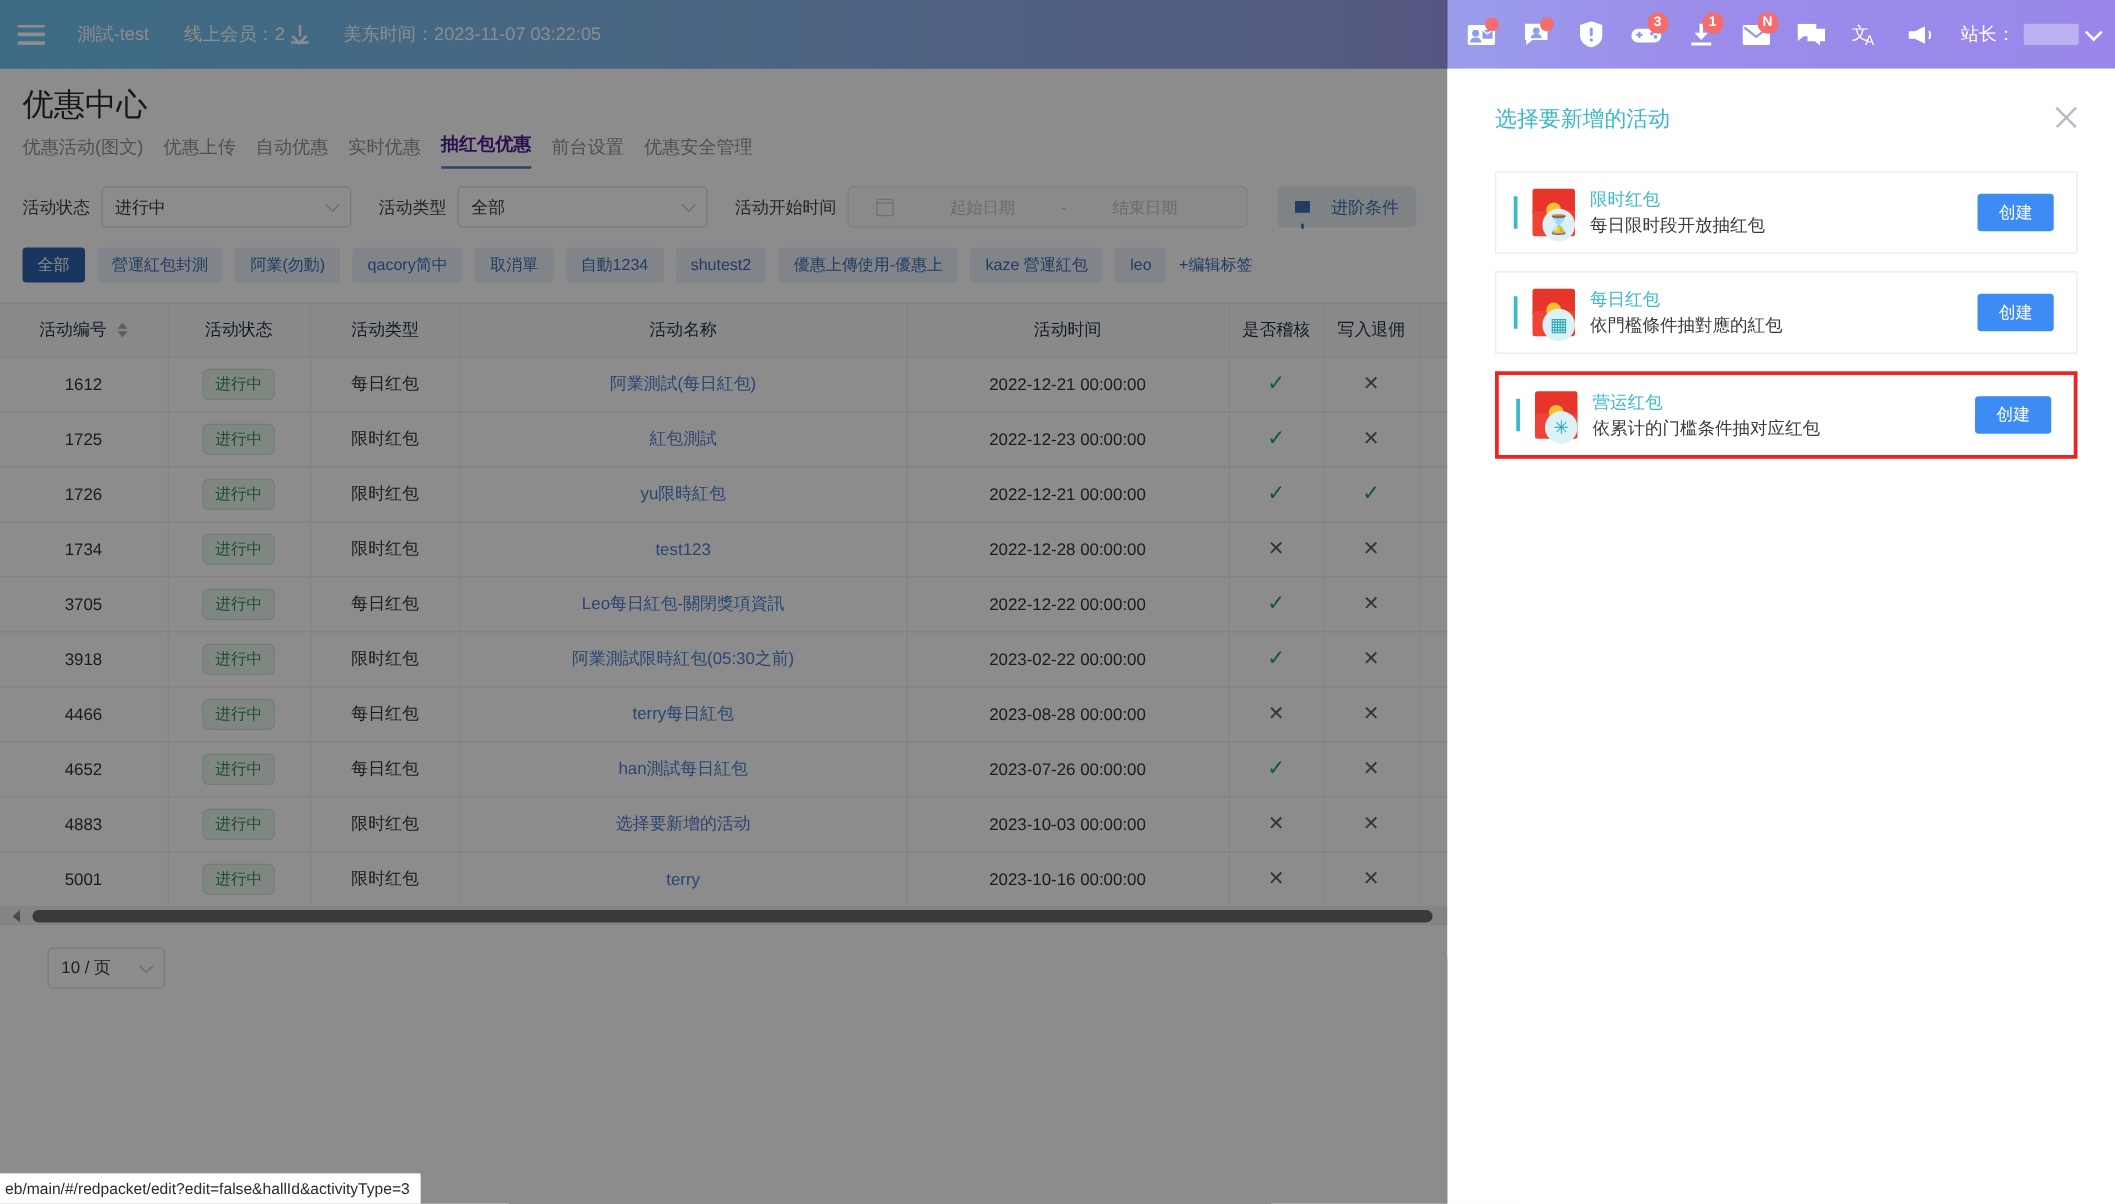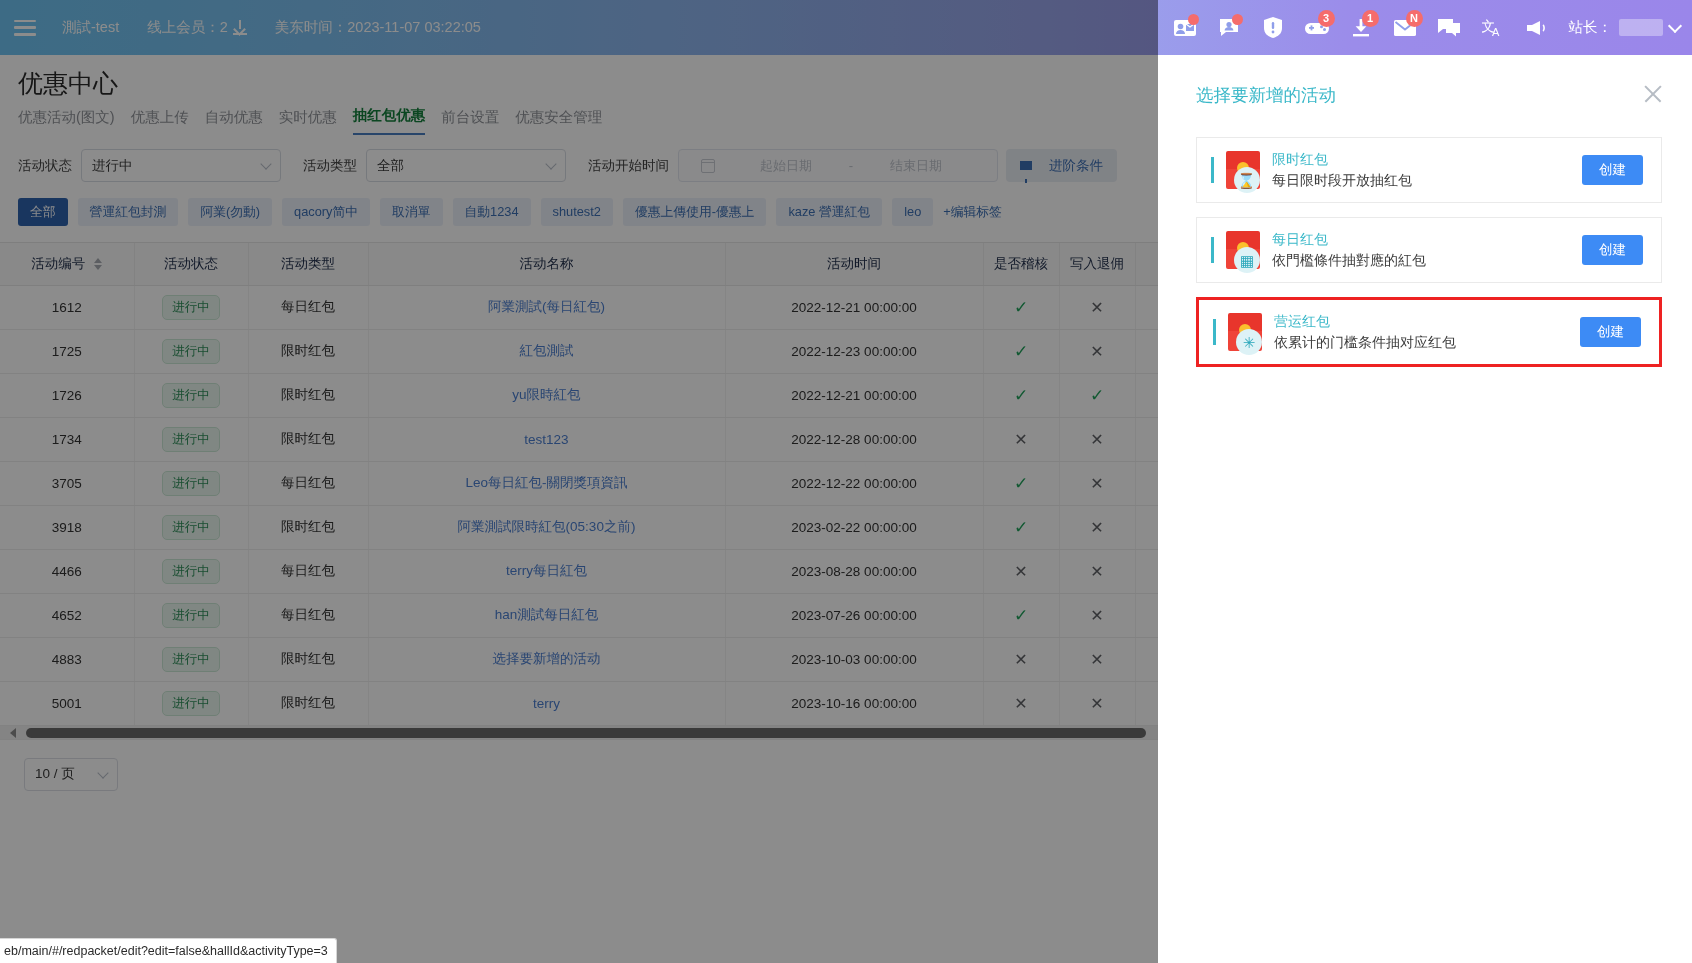--- a/index.html
+++ b/index.html
@@ -56,38 +56,38 @@
   .chev { width: 10px; height: 10px; border-right: 2px solid #fff; border-bottom: 2px solid #fff;
           transform: rotate(45deg); margin-bottom: 4px; }
 
   
   .content { position: absolute; left: 0; top: 55px; width: 1692px; height: 908px; background:#fff; }
 
   .page-title { font-size: 25px; color:#2b2b2b; padding: 12px 0 6px 18px; font-weight: 400; }
 
   .nav-tabs { display:flex; align-items:flex-end; gap: 16px; padding-left: 18px; font-size: 14.5px; }
   .nav-tab { color:#909399; padding-bottom: 8px; cursor:pointer; white-space:nowrap; }
-  .nav-tab.active { color:#15803d; font-weight:700; border-bottom: 2.5px solid #4a7fc1; }
+  .nav-tab.active { color:#4c1d95; font-weight:700; border-bottom: 2.5px solid #4a7fc1; }
 
   .sub-tabs { display:flex; gap: 10px; padding: 14px 0 0 18px; }
   .pill { height: 30px; line-height: 30px; border-radius: 16px; padding: 0 17px;
           font-size: 13.5px; color:#8c8c8c; background:#ededed; cursor:pointer; white-space:nowrap; }
   .pill.active { background:#3c6fb4; color:#fff; }
 
   .filter-bar { display:flex; align-items:center; gap: 0; padding: 14px 0 0 18px; }
   .f-label { font-size: 13.5px; color:#444; margin-right: 9px; white-space:nowrap; }
   .f-select {
     width: 200px; height: 33px; border:1px solid #d8dce3; border-radius: 4px;
     background:#fff; display:flex; align-items:center; padding: 0 10px;
     font-size: 13.5px; color:#3b3b3b; position:relative; margin-right: 22px; cursor:pointer;
   }
   .f-select .car { margin-left:auto; width:8px;height:8px;border-right:1.5px solid #b9bfc9;border-bottom:1.5px solid #b9bfc9;transform:rotate(45deg);margin-bottom:3px;}
   .f-date {
     width: 320px; height: 33px; border:1px solid #e2e6ee; border-radius:4px; background:#fbfbfd;
-    display:flex; align-items:center; padding: 0 22px; font-size:13px; color:#c0c4cc; gap:0; margin-right:8px; cursor:pointer;
+    display:flex; align-items:center; padding: 0 22px; font-size:13px; color:#c0c4cc; gap:0; margin-right:24px; cursor:pointer;
   }
   .cal-ico { width:14px; height:14px; border:1.4px solid #c9ccd4; border-radius:2px; margin-right:12px; position:relative;}
   .cal-ico::before{content:"";position:absolute;left:-1.4px;top:2px;width:13.8px;height:1.4px;background:#c9ccd4;}
   .d-ph { flex:1; text-align:center;}
   .d-sep { color:#c0c4cc; padding: 0 4px;}
   .adv-btn { height: 33px; border-radius:4px; background:#eaeef5; display:flex; align-items:center; gap:17px;
              padding: 0 14px; font-size:13.5px; color:#3c6fb4; cursor:pointer; white-space:nowrap; }
   .funnel { width:0;height:0;border-left:6px solid #3c6fb4;border-right:6px solid #3c6fb4;border-top:9px solid #3c6fb4; position:relative;}
   .funnel::after{content:"";position:absolute;left:-1px;top:9px;width:2px;height:4px;background:#3c6fb4;}
 
@@ -118,21 +118,21 @@
   .badge-run { display:inline-block; background:#eaf6ee; color:#2f8f5b; border:1px solid #cbe8d6;
                border-radius: 5px; font-size: 12.5px; padding: 3px 9px; }
   .tick { color:#22a35c; font-size: 17px; font-weight: 700; }
   .cross { color:#606266; font-size: 16px; font-weight: 500; }
 
   .hscroll { height: 14px; background:#f0f0f0; position:relative; border-bottom:1px solid #ededed;}
   .hscroll .thumb { position:absolute; left:26px; top:2px; height:10px; width:1120px; background:#6b6b6b; border-radius:5px;}
   .hscroll .arr { position:absolute; left:10px; top:2px; width:0;height:0;
       border-top:5px solid transparent;border-bottom:5px solid transparent;border-right:6px solid #8a8a8a;}
 
-  .pager { padding: 18px 0 0 24px; }
+  .pager { padding: 18px 0 0 38px; }
   .page-size { width: 94px; height: 33px; border:1px solid #dcdfe6; border-radius:4px; background:#fff;
                display:flex; align-items:center; padding: 0 10px; font-size:13.5px; color:#3b3b3b; cursor:pointer;}
   .page-size .car { margin-left:auto; width:8px;height:8px;border-right:1.5px solid #b9bfc9;border-bottom:1.5px solid #b9bfc9;transform:rotate(45deg);margin-bottom:3px;}
 
   
   .drawer {
     position:absolute; right:0; top:55px; width: 534px; height: 712px;
     background:#fff; z-index: 60;
   }
   .drawer-title { font-size: 17.5px; color:#3bb8c9; padding: 28px 0 0 38px; }

